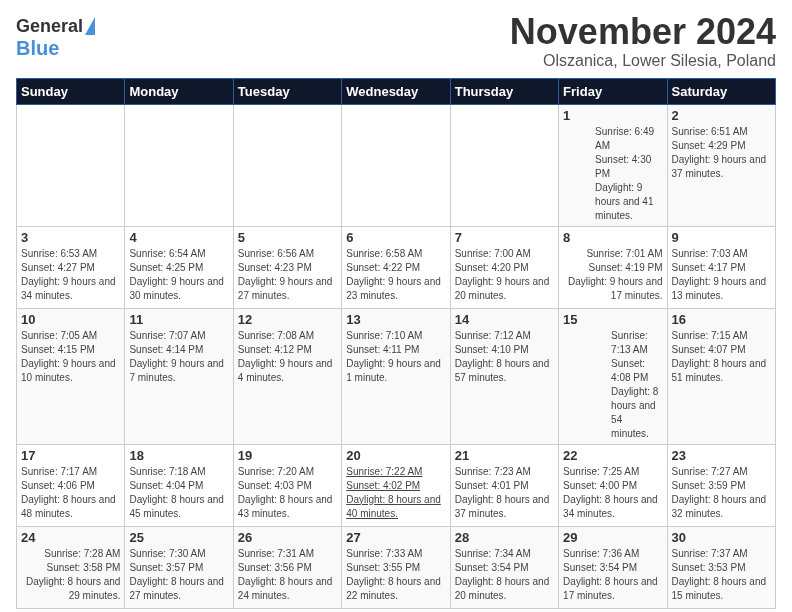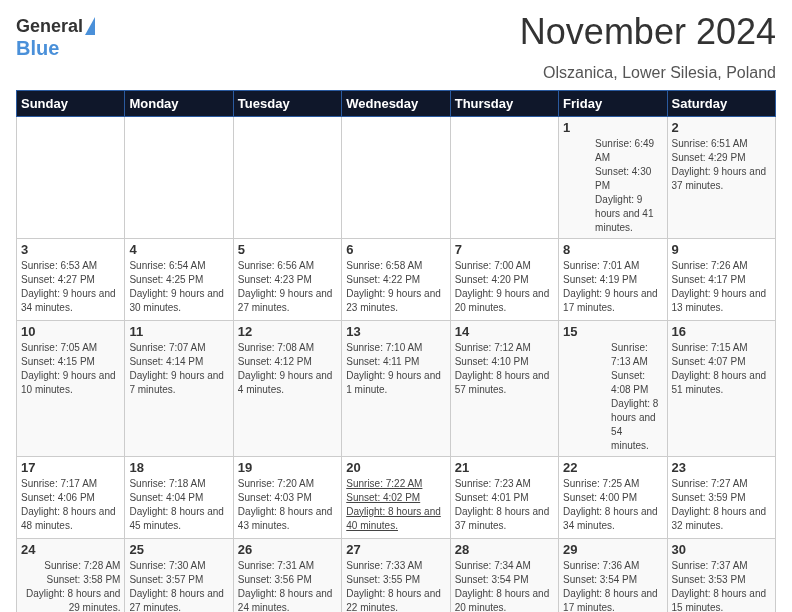--- a/index.html
+++ b/index.html
@@ -46,28 +46,27 @@
       border-left: 10px solid transparent;
       border-bottom: 18px solid #4a90d9;
       margin-left: 2px;
       margin-bottom: 2px;
     }
     .title-block {
       text-align: right;
     }
     .month-title {
       font-size: 36px;
-      font-weight: normal;
+      font-weight: bold;
       color: #333;
       line-height: 1.1;
     }
     .location-title {
       font-size: 16px;
       color: #555;
-      margin-top: 12px;
     }
     .calendar {
       width: 100%;
       border-collapse: collapse;
       border: 1px solid #ccc;
     }
     .calendar th {
       background-color: #0f172a;
       color: #fff;
       font-size: 13px;
@@ -184,27 +183,27 @@
 Daylight: 9 hours and 23 minutes.</div>
           </td>
           <td>
             <span class="day-number">7</span>
             <div class="day-info" style="white-space: pre-line;">Sunrise: 7:00 AM
 Sunset: 4:20 PM
 Daylight: 9 hours and 20 minutes.</div>
           </td>
           <td>
             <span class="day-number">8</span>
-            <div class="day-info" style="white-space: pre-line;">Sunrise: 7:01 AM
+            <div class="day-info" style="white-space: pre-line; text-align: right;">Sunrise: 7:01 AM
 Sunset: 4:19 PM
 Daylight: 9 hours and 17 minutes.</div>
           </td>
           <td>
             <span class="day-number">9</span>
-            <div class="day-info" style="white-space: pre-line;">Sunrise: 7:26 AM
+            <div class="day-info" style="white-space: pre-line;">Sunrise: 7:03 AM
 Sunset: 4:17 PM
 Daylight: 9 hours and 13 minutes.</div>
           </td>
         </tr>
         <tr>
           <td>
             <span class="day-number">10</span>
             <div class="day-info" style="white-space: pre-line;">Sunrise: 7:05 AM
 Sunset: 4:15 PM
 Daylight: 9 hours and 10 minutes.</div>

